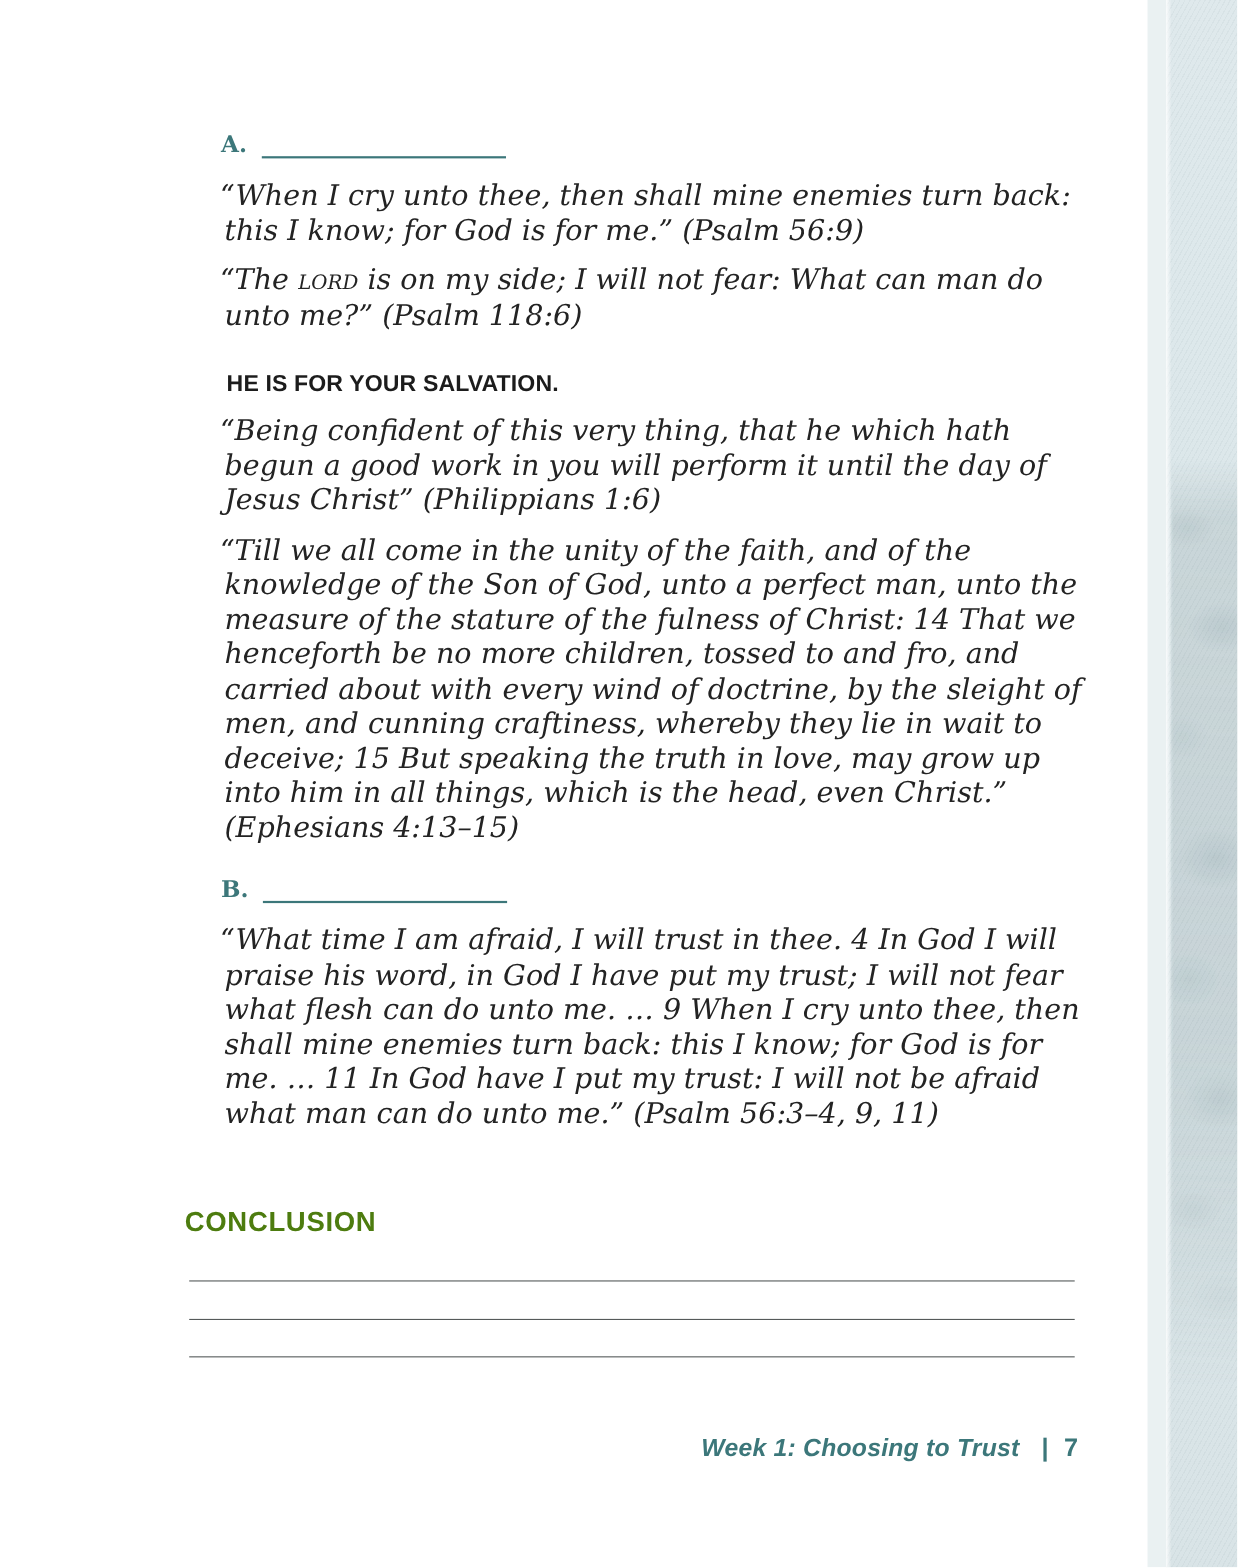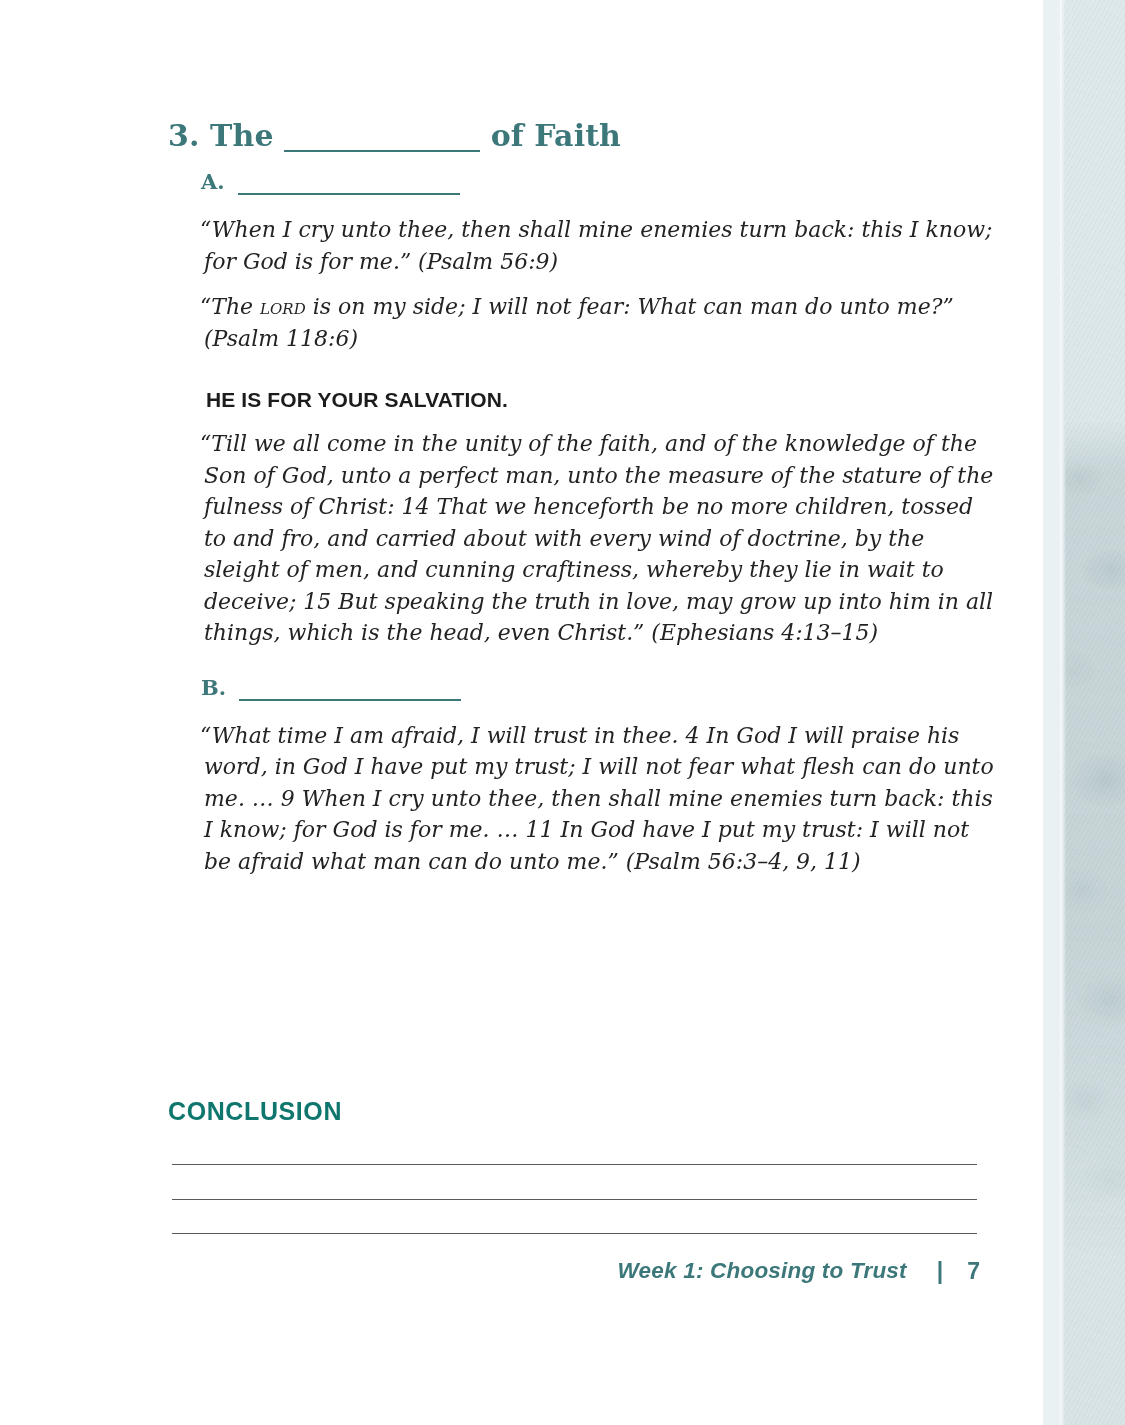--- a/index.html
+++ b/index.html
@@ -133,40 +133,40 @@
     color: #1c1c1c;
     letter-spacing: .1px;
     margin: 34px 0 16px 0;
     padding-left: 38px;
   }
 
   
   .verse {
     font-family: "DejaVu Serif", "Liberation Serif", serif;
     font-style: italic;
-    font-size: 22px;
+    font-size: 26px;
     line-height: 31.5px;
     color: #232323;
     margin: 0 0 14px 0;
     padding-left: 36px;
     text-indent: -4px;
     width: 790px;
   }
   .verse.tight { margin-bottom: 8px; }
   .sc {
     font-variant: small-caps;
     text-transform: lowercase;
   }
 
   
   .h-conclusion {
     font-family: "Liberation Sans", sans-serif;
     font-weight: bold;
     font-size: 25px;
-    color: #0f766e;
+    color: #4d7c0f;
     letter-spacing: .6px;
     margin: 0;
     position: absolute;
     left: 168px;
     top: 1097px;
   }
   .rule {
     position: absolute;
     left: 172px;
     width: 805px;
@@ -175,23 +175,24 @@
     margin: 0;
   }
   .rule.r1 { top: 1164px; }
   .rule.r2 { top: 1199px; }
   .rule.r3 { top: 1233px; }
 
   
   .footer {
     position: absolute;
     right: 63px;
-    top: 1258px;
+    top: 1303px;
     display: flex;
-    gap: 10px;
+    align-items: center;
+    gap: 0;
     color: #3c777a;
   }
   .footer .f-title {
     font-family: "Liberation Sans", sans-serif;
     font-style: italic;
     font-weight: bold;
     font-size: 22.5px;
     letter-spacing: .2px;
   }
   .footer .f-sep {
@@ -206,41 +207,37 @@
     font-size: 23px;
   }
 </style>
 </head>
 <body>
 
 <div id="page">
 
   <div class="content">
 
-    <h1 class="h-main">
-      <span>3. The </span>
-      <span class="blank main"></span>
-      <span> of Faith</span>
-    </h1>
 
     <h2 class="h-sub">
       <span>A.</span>
       <span class="blank sub"></span>
     </h2>
 
     <p class="verse">“When I cry unto thee, then shall mine enemies turn back: this I know; for God is for me.” (Psalm 56:9)</p>
 
     <p class="verse tight">
       <span>“The </span><span class="sc">Lord</span><span> is on my side; I will not fear: What can man do unto me?” (Psalm 118:6)</span>
     </p>
 
     <h3 class="h-bold">HE IS FOR YOUR SALVATION.</h3>
 
 
 
+    <p class="verse">“Being confident of this very thing, that he which hath begun a good work in you will perform it until the day of Jesus Christ” (Philippians 1:6)</p>
 
     <p class="verse">“Till we all come in the unity of the faith, and of the knowledge of the Son of God, unto a perfect man, unto the measure of the stature of the fulness of Christ: 14 That we henceforth be no more children, tossed to and fro, and carried about with every wind of doctrine, by the sleight of men, and cunning craftiness, whereby they lie in wait to deceive; 15 But speaking the truth in love, may grow up into him in all things, which is the head, even Christ.” (Ephesians 4:13–15)</p>
 
     <h2 class="h-sub" style="margin-top:26px;">
       <span>B.</span>
       <span class="blank sub"></span>
     </h2>
 
     <p class="verse">“What time I am afraid, I will trust in thee. 4 In God I will praise his word, in God I have put my trust; I will not fear what flesh can do unto me. … 9 When I cry unto thee, then shall mine enemies turn back: this I know; for God is for me. … 11 In God have I put my trust: I will not be afraid what man can do unto me.” (Psalm 56:3–4, 9, 11)</p>
 

